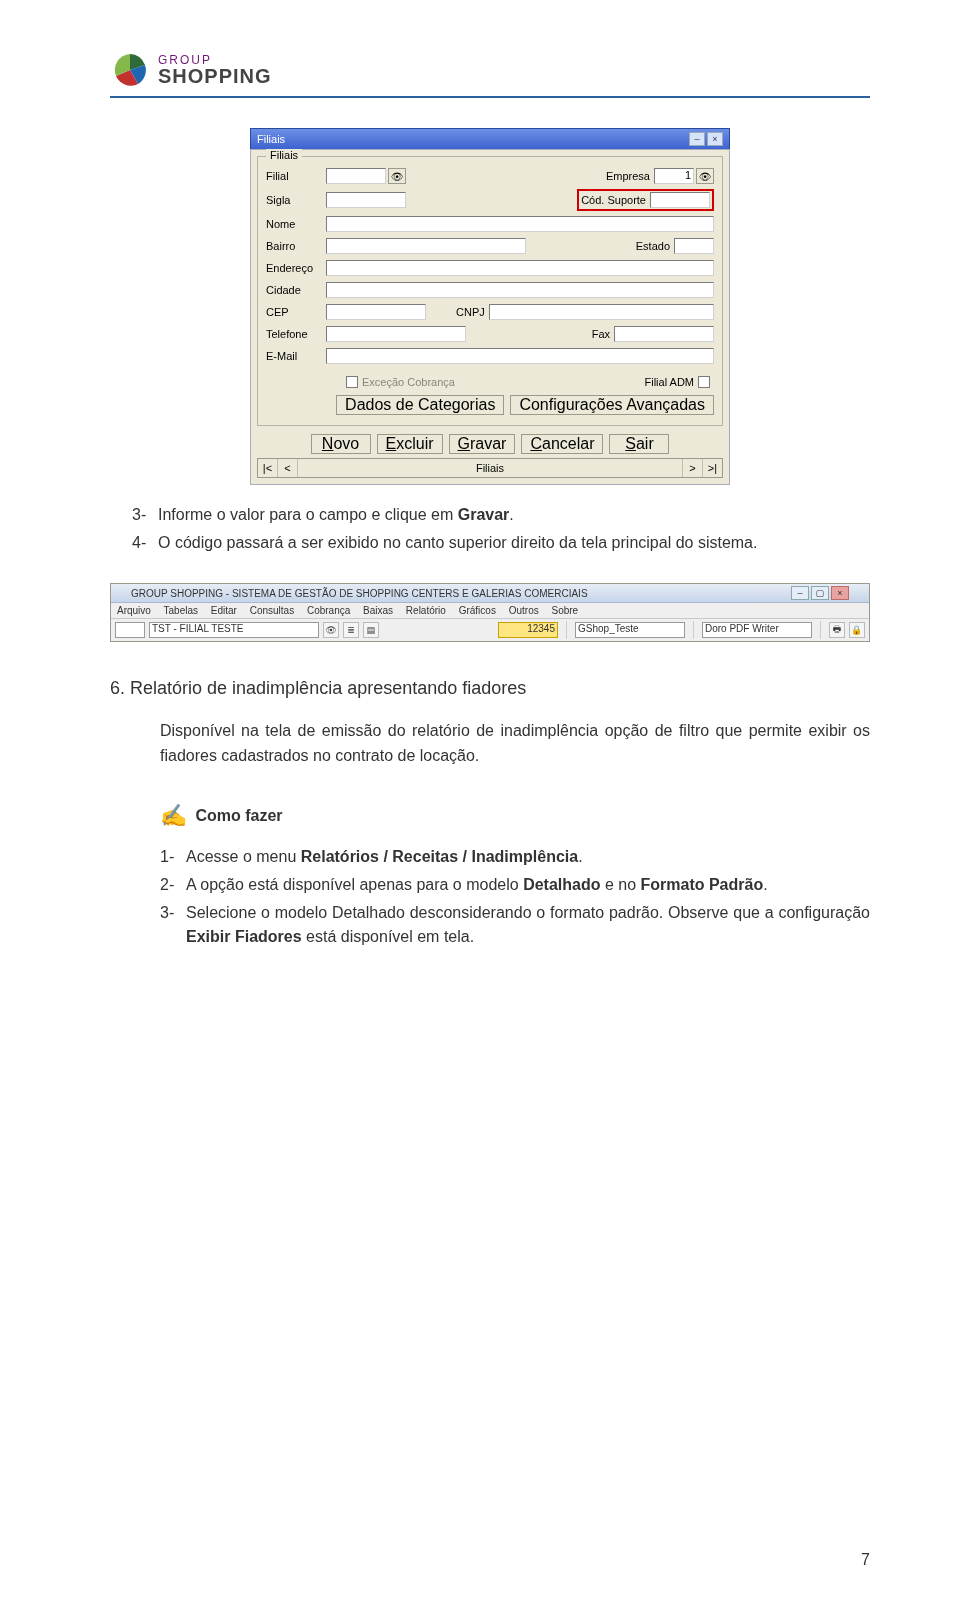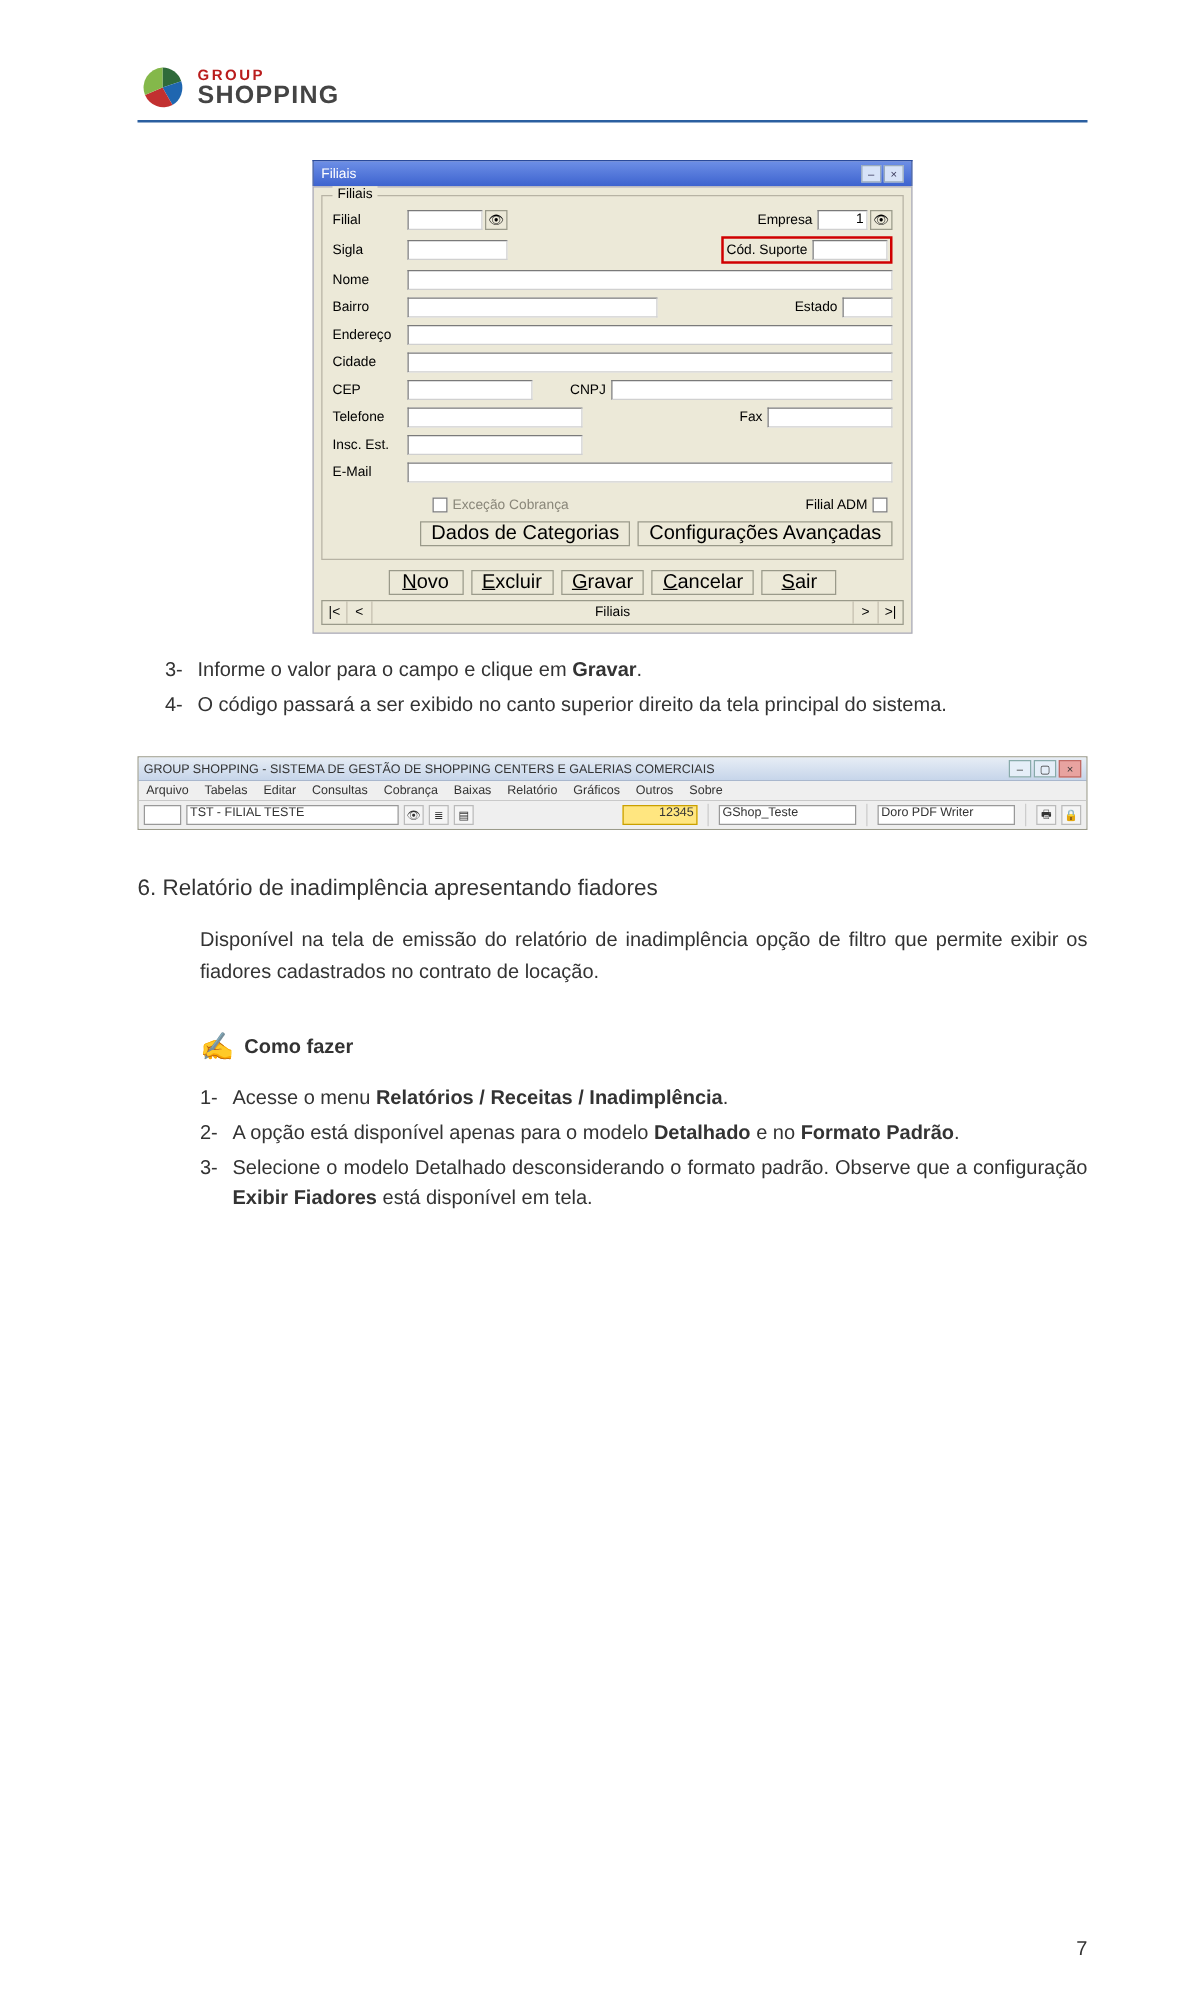--- a/index.html
+++ b/index.html
@@ -16,21 +16,21 @@
     min-height: 1609px;
   }
   
   .header { margin-bottom: 8px; }
   .logo-wrap { display: flex; align-items: center; gap: 8px; }
   .logo-mark {
     width: 40px; height: 40px; position: relative;
   }
   .logo-mark svg { width: 100%; height: 100%; }
   .logo-text { line-height: 1; }
-  .logo-text .top { font-size: 12px; letter-spacing: 2px; color: #b91c1c; font-weight: 700; }
+  .logo-text .top { font-size: 12px; letter-spacing: 2px; color: #701a75; font-weight: 400; }
   .logo-text .bot { font-size: 20px; font-weight: 800; letter-spacing: 1px; color: #444; }
   .hr { height: 2px; background: #2b5fa0; margin-top: 6px; }
 
   
   .dialog {
     width: 480px;
     margin: 30px auto 18px;
     font-family: Tahoma, Arial, sans-serif;
     font-size: 11px;
     color: #000;
@@ -107,21 +107,21 @@
   .howto { display: flex; align-items: center; gap: 8px; margin-top: 34px; margin-left: 50px;}
   .howto-icon { font-size: 22px; }
   .howto-label { font-weight: 700; font-size: 16px; }
   b { font-weight: 700; }
 
   
   .appbar-wrap { margin-top: 28px; border: 1px solid #9a9a8a; font-family: Tahoma, Arial, sans-serif; font-size: 10px; }
   .ab-title {
     display:flex; justify-content: space-between; align-items:center;
     background: linear-gradient(#e7edf5, #c6d5ea);
-    padding: 2px 4px;
+    padding: 2px 20px;
     border-bottom: 1px solid #a9b7cd;
   }
   .ab-title .winbtns { display:flex; gap:2px;}
   .ab-title .wbtn{width:18px;height:14px;border:1px solid #8aa; background:#e5eef8;display:flex;align-items:center;justify-content:center;font-size:9px;}
   .ab-title .wbtn.red{background:#e8a3a0;border-color:#c06a65;}
   .ab-menu { background:#efefef; padding:2px 6px; border-bottom:1px solid #c9c9c9; }
   .ab-menu span { margin-right: 10px; color:#333; }
   .ab-tool { display:flex; align-items:center; background:#efefef; padding:2px 4px; gap:4px; }
   .ab-field{height:16px;background:#fff;border:1px solid #999;}
   .yellow{background:#ffe680;border-color:#caa000;}
@@ -216,24 +216,20 @@
           <div class="inp" style="flex:1"></div>
         </div>
         <div class="form-row">
           <span class="lbl">Telefone</span>
           <div class="inp" style="width:140px"></div>
           <div class="spacer"></div>
           <div class="right-area">
             <span class="mr4">Fax</span>
             <div class="inp" style="width:100px"></div>
           </div>
-        </div>
-        <div class="form-row">
-          <span class="lbl">Insc. Est.</span>
-          <div class="inp" style="width:140px"></div>
         </div>
         <div class="form-row">
           <span class="lbl">E-Mail</span>
           <div class="inp" style="flex:1"></div>
         </div>
 
         <div class="form-row" style="margin-top:8px">
           <span style="width:80px"></span>
           <span class="chk"></span>
           <span class="disabled-text">Exceção Cobrança</span>

